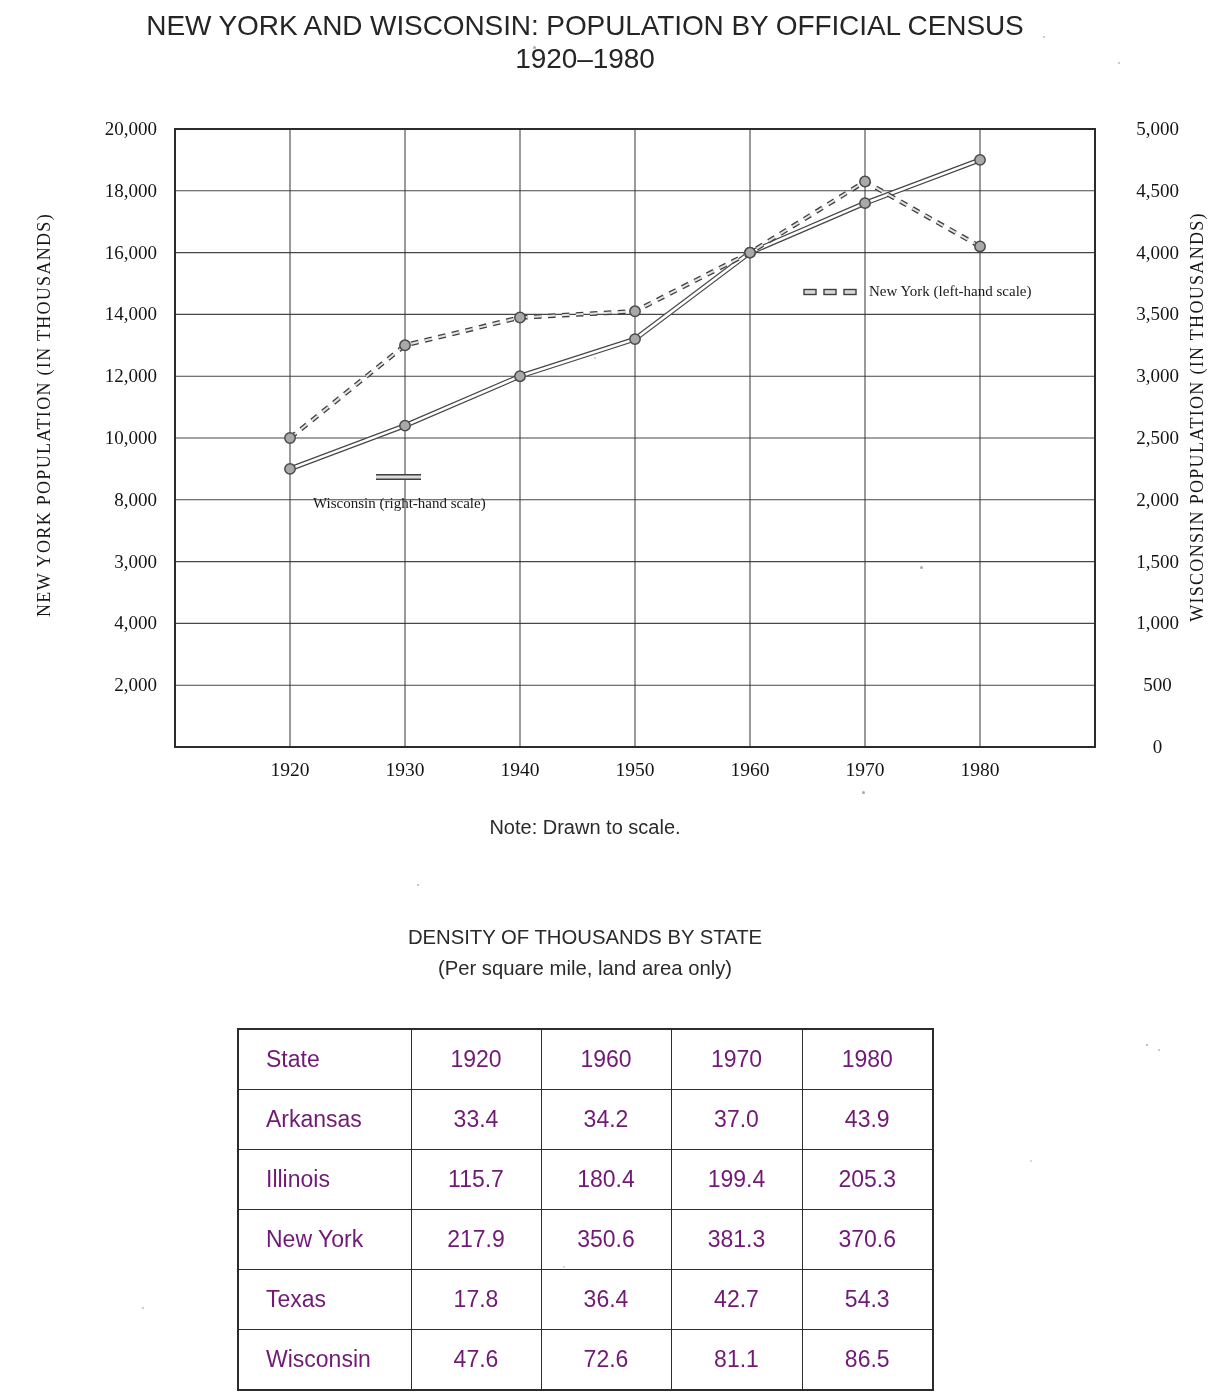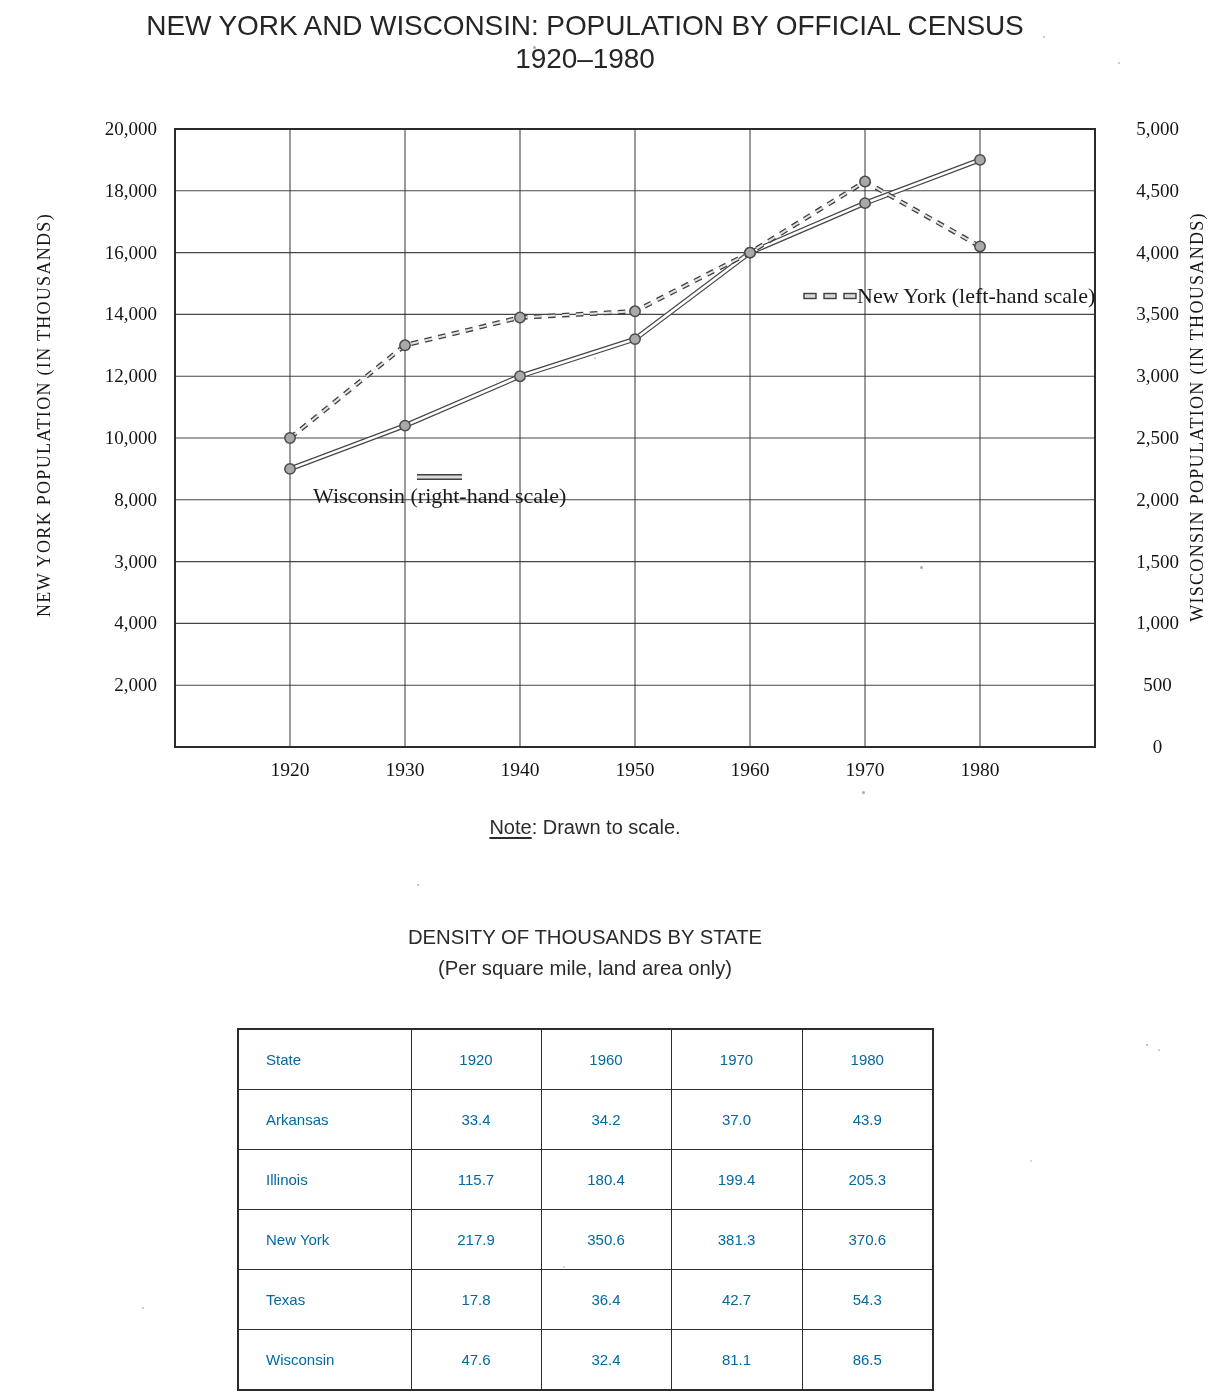--- a/index.html
+++ b/index.html
@@ -10,31 +10,31 @@
   .axis-title{position:absolute;font-family:"Liberation Serif",serif;font-size:18px;
         letter-spacing:1.3px;white-space:nowrap;color:#161616;}
   .axis-title.left{left:44px;top:415px;transform:translate(-50%,-50%) rotate(-90deg);}
   .axis-title.right{left:1197px;top:417px;transform:translate(-50%,-50%) rotate(-90deg);}
   #plot{position:absolute;left:0;top:0;}
   .tick{position:absolute;height:22px;line-height:22px;font-family:"Liberation Serif",serif;
         font-size:19px;color:#141414;}
   .tick.l{width:95px;text-align:right;}
   .tick.r{width:95px;text-align:center;}
   .tick.x{width:80px;text-align:center;font-size:19.5px;}
-  .legend{position:absolute;display:flex;align-items:center;
-        font-family:"Liberation Serif",serif;font-size:22px;color:#191919;white-space:nowrap;}
+  .legend{position:absolute;display:flex;align-items:center;gap:12px;
+        font-family:"Liberation Serif",serif;font-size:15px;color:#191919;white-space:nowrap;}
   .legend-ny{left:803px;top:283px;}
   .legend-wi{left:313px;top:471px;flex-direction:column;}
   .note{position:absolute;left:585px;top:816px;transform:translateX(-50%);
         font-size:20px;color:#2b2b2b;white-space:nowrap;}
-  .note-u{text-decoration:underline;text-underline-offset:3px;}
+  .note-u{text-underline-offset:3px;}
   .tbl-title{position:absolute;left:0;top:922px;width:1170px;text-align:center;
         font-size:20.3px;line-height:31px;color:#2a2a2a;}
   #density-table{position:absolute;left:237px;top:1028px;width:695px;border-collapse:collapse;
-        table-layout:fixed;font-size:15px;color:#0369a1;border:2.2px solid #2c2c2c;}
+        table-layout:fixed;font-size:23px;color:#701a75;border:2.2px solid #2c2c2c;}
   #density-table th,#density-table td{border:1.6px solid #2e2e2e;height:59px;text-align:center;
         font-weight:400;padding:0;}
   #density-table .state{text-align:left;padding-left:27px;}
   .speck{position:absolute;background:#555;border-radius:50%;}
 </style>
 </head>
 <body>
 
 <div class="page">
 
@@ -186,21 +186,21 @@
         <tr>
           <td class="state">Texas</td>
           <td>17.8</td>
           <td>36.4</td>
           <td>42.7</td>
           <td>54.3</td>
         </tr>
         <tr>
           <td class="state">Wisconsin</td>
           <td>47.6</td>
-          <td>32.4</td>
+          <td>72.6</td>
           <td>81.1</td>
           <td>86.5</td>
         </tr>
       </tbody>
   </table>
 
 <div class="speck" style="left: 533px; top: 46px; width: 3px; height: 3px; opacity: 0.5;"></div>
     <div class="speck" style="left: 1043px; top: 36px; width: 2px; height: 2px; opacity: 0.4;"></div>
     <div class="speck" style="left: 1118px; top: 62px; width: 2px; height: 2px; opacity: 0.4;"></div>
     <div class="speck" style="left: 594px; top: 357px; width: 2px; height: 2px; opacity: 0.35;"></div>

